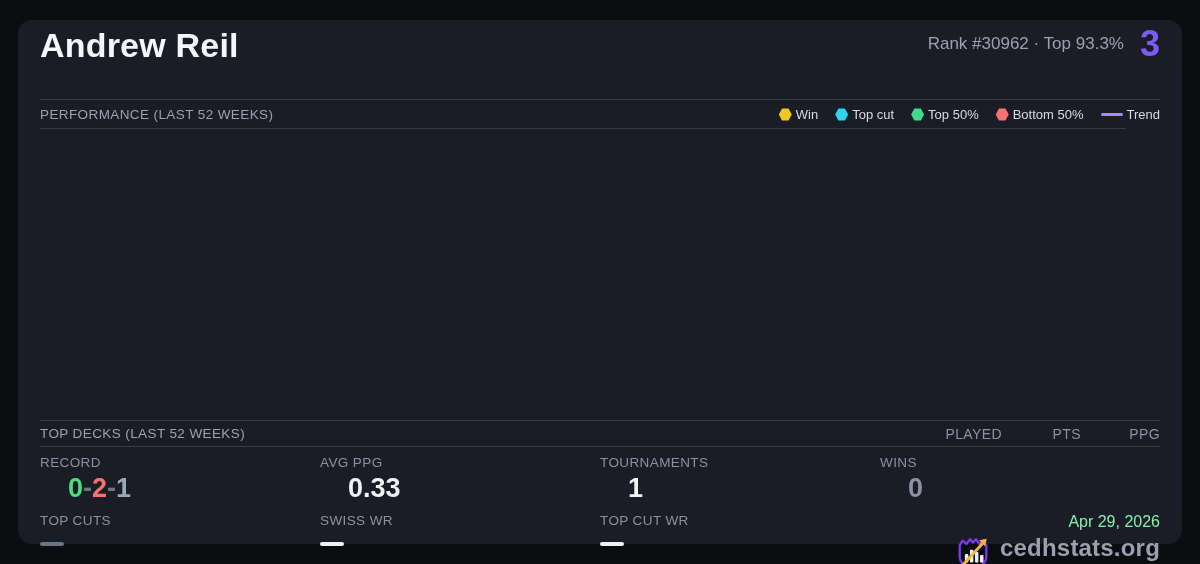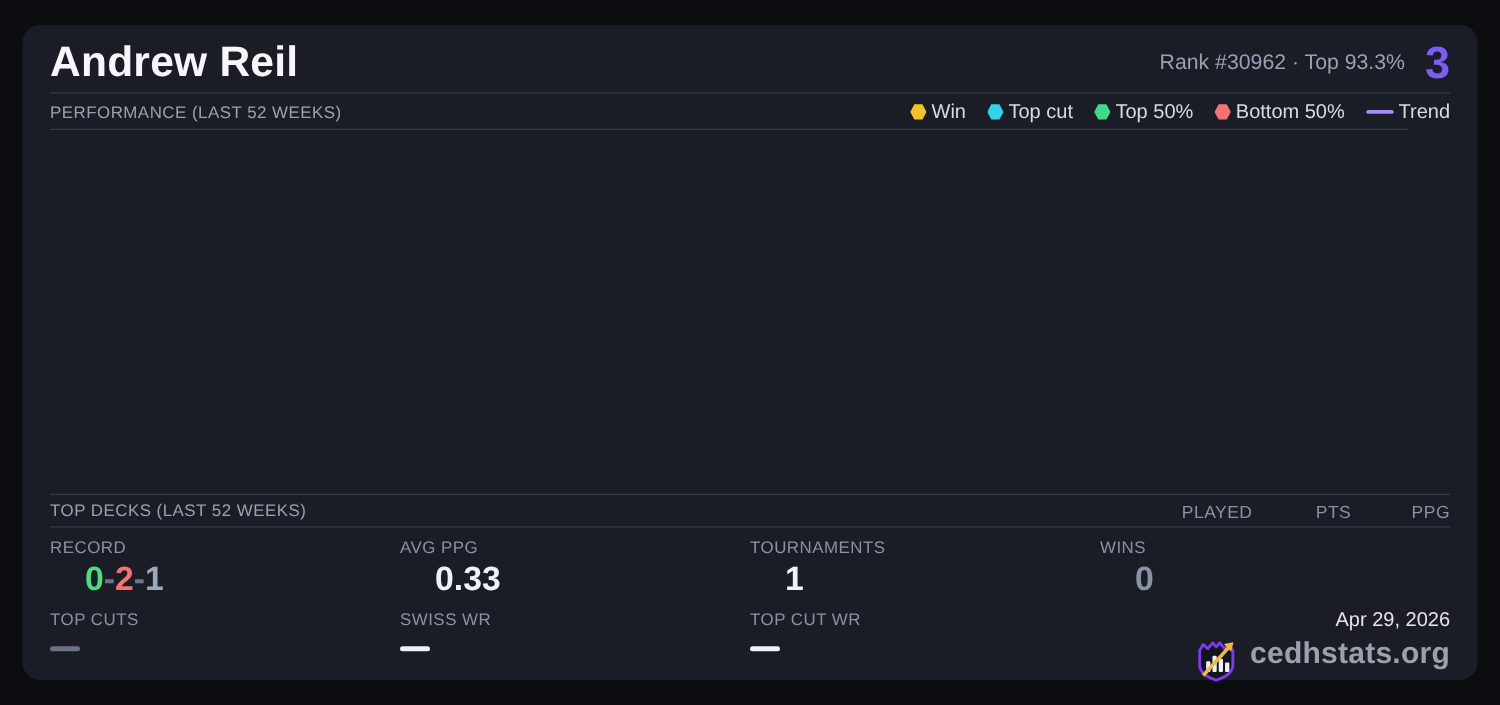--- a/index.html
+++ b/index.html
@@ -10,34 +10,34 @@
     position:relative;overflow:hidden;
   }
   .card{
     position:absolute;left:18px;top:20px;
     width:1164px;height:524px;
     background:#1a1d26;border-radius:14px;
     box-sizing:border-box;padding:0 22px;
   }
   
   .header{
-    display:flex;align-items:center;justify-content:space-between;
-    height:55px;padding-top:6px;box-sizing:border-box;
+    display:flex;align-items:flex-start;justify-content:space-between;
+    height:80px;padding-top:6px;box-sizing:border-box;
     border-bottom:1px solid var(--divider,#353b4b);
   }
   .title{font-size:34px;font-weight:bold;color:#f6f7fa;letter-spacing:.2px;margin:0;}
   .meta{display:flex;align-items:center;}
   .rank{font-size:17px;color:#99a1b4;}
   .score{font-size:36px;font-weight:bold;color:var(--accent_purple,#7d5cf5);margin-left:16px;line-height:1;}
   
   .perf-row{position:relative;display:flex;align-items:center;justify-content:space-between;height:29px;}
   .perf-row::after{content:"";position:absolute;left:0;right:34px;bottom:0;height:1px;background:var(--divider,#353b4b);}
   .section-label{font-size:13.5px;color:#9aa2b1;letter-spacing:.4px;text-align:center;}
   .legend{display:flex;align-items:center;gap:17px;}
-  .legend-item{display:flex;align-items:center;gap:4px;font-size:16px;color:#d7dbe4;}
+  .legend-item{display:flex;align-items:center;gap:4px;font-size:13px;color:#d7dbe4;}
   .swatch{width:13px;height:13px;clip-path:polygon(25% 3%,75% 3%,100% 50%,75% 97%,25% 97%,0 50%);background:#888;}
   .swatch.line{width:22px;height:3px;clip-path:none;border-radius:2px;}
   
   .chart{height:291px;}
   
   .decks-row{
     display:flex;align-items:center;justify-content:space-between;
     height:27px;box-sizing:border-box;
     border-top:1px solid var(--divider,#353b4b);
     border-bottom:1px solid var(--divider,#353b4b);
@@ -53,21 +53,21 @@
   .stat-value{font-size:27px;font-weight:bold;color:#eef1f6;margin-top:3px;line-height:1.15;margin-left:28px;}
   .stat-value.dim{color:#8a93a5;}
   .rec-w{color:var(--record_win,#4ade80);}
   .rec-l{color:var(--record_loss,#f87171);}
   .rec-d{color:var(--record_draw,#9ca7b8);}
   .rec-sep{color:#6d7687;}
   .bar-dash{width:24px;height:4px;border-radius:2px;background:#eef1f6;margin-top:14px;}
   .bar-dash.muted{background:#6b7485;}
   
   .footer-cell{text-align:right;}
-  .date{font-size:16px;color:#e5e5e5;}
+  .date{font-size:16px;color:#86efac;}
   .brand-row{display:flex;align-items:flex-start;justify-content:flex-end;gap:8px;margin-top:3px;}
   .brand-name{font-size:24px;font-weight:bold;color:#9aa1ad;letter-spacing:.2px;}
   .brand-icon{width:38px;height:38px;display:block;}
 </style>
 </head>
 <body>
 
 <div class="card">
 
   <div class="header">

